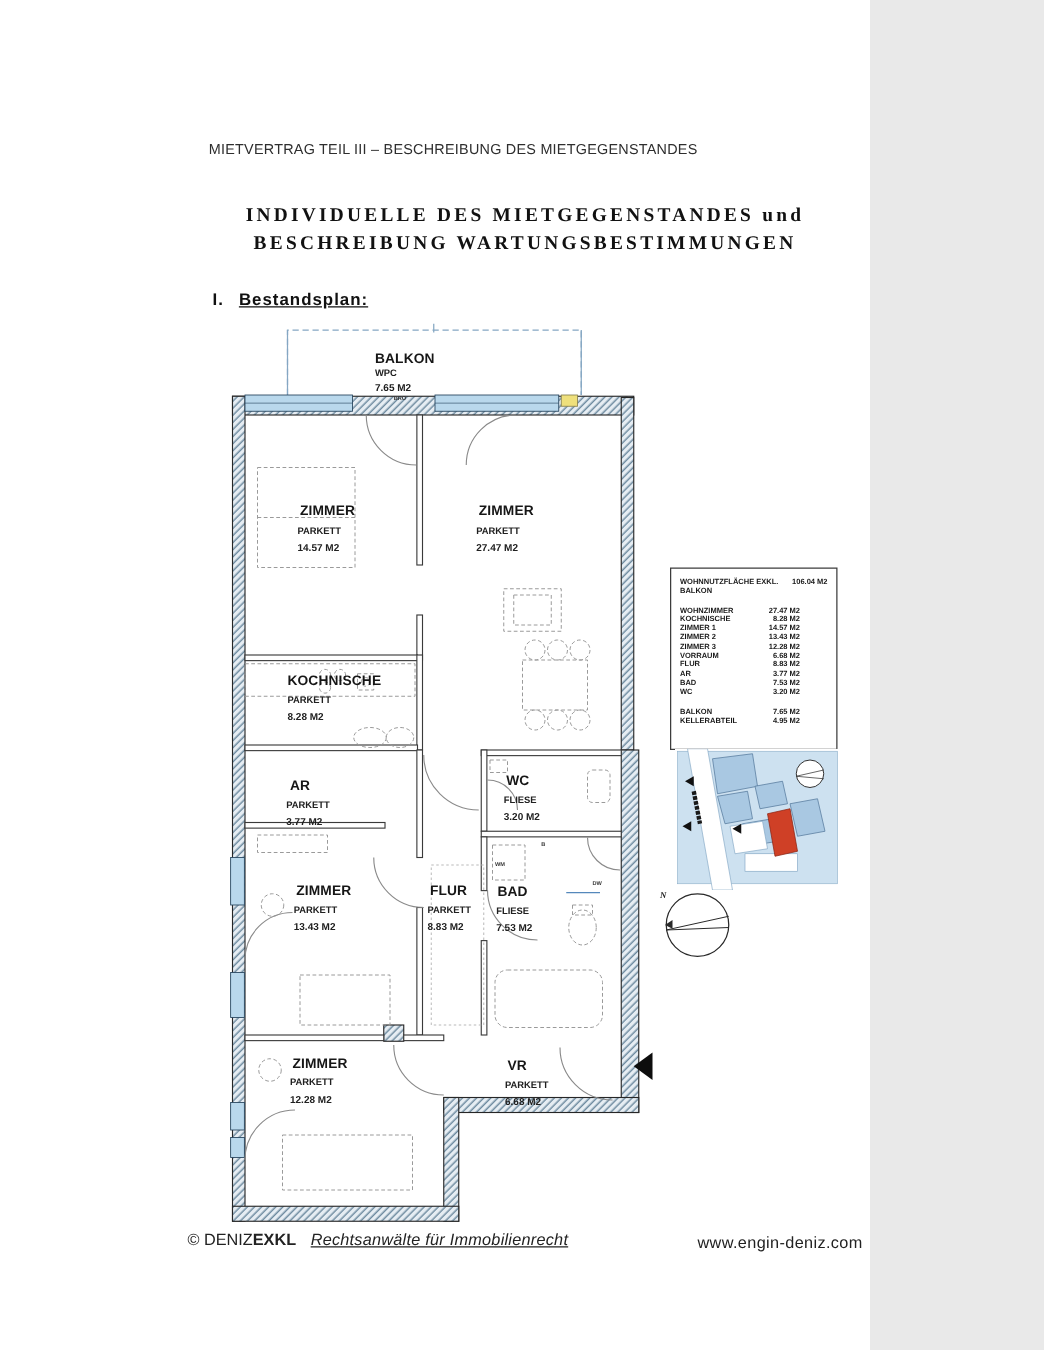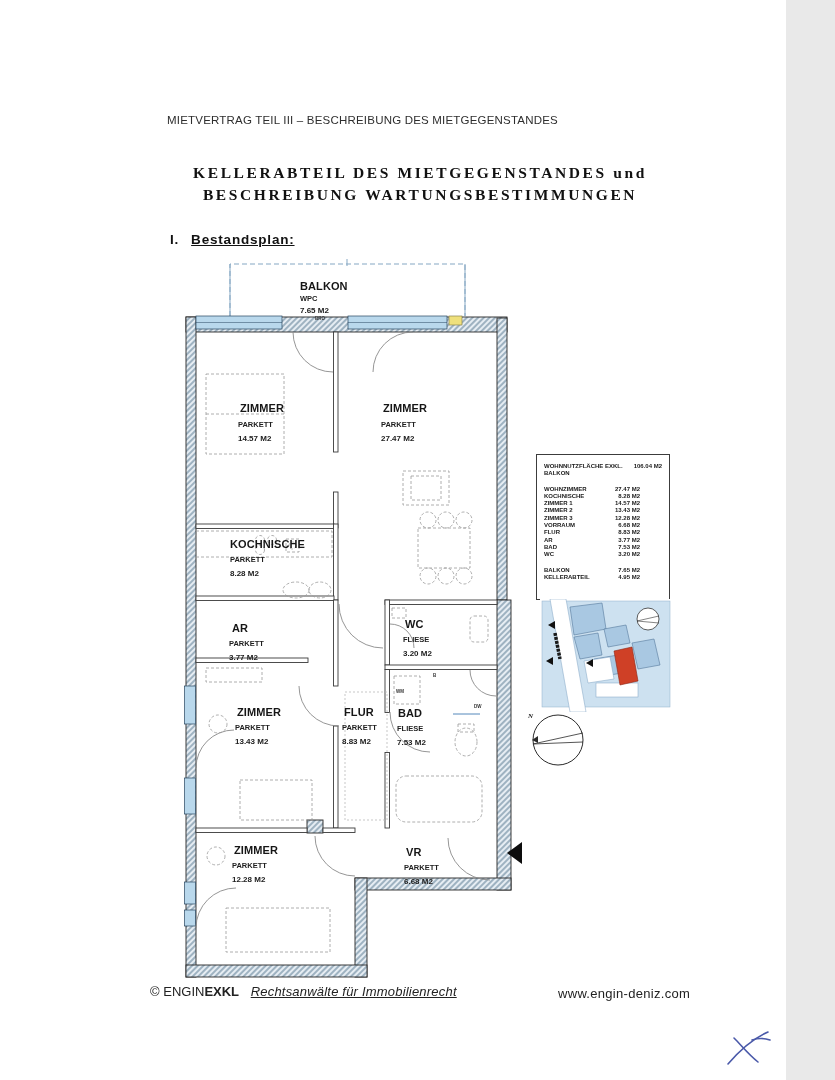--- a/index.html
+++ b/index.html
@@ -1,16 +1,16 @@
 <!DOCTYPE html>
 <html><head>
 <meta charset="utf-8">
 <style>
   html,body{margin:0;padding:0;background:#e9e9e9;}
-  #page{position:relative;width:786px;height:1080px;background:#ffffff;overflow:hidden;
+  #page{position:relative;width:696px;height:1080px;background:#ffffff;overflow:hidden;
         font-family:"Liberation Sans",sans-serif;color:#1c1c1c;}
   .abs{position:absolute;}
 
   
   #doc-header{left:167px;top:114px;font-size:11.5px;letter-spacing:.2px;color:#2e2e2e;}
   #doc-title{left:140px;top:162px;width:560px;text-align:center;
              font-family:"Liberation Serif",serif;font-weight:bold;font-size:15.5px;
              letter-spacing:2.6px;line-height:22px;color:#111;}
   #section-head{left:170px;top:232px;font-family:Liberation Sans, sans-serif;font-weight:bold;
                 font-size:13.5px;letter-spacing:.8px;color:#111;}
@@ -43,21 +43,21 @@
   .nlabel{font:italic bold 7px "Liberation Serif",serif;fill:#222;}
 </style>
 </head>
 <body>
 
 <div id="page">
 
   <div class="abs" id="doc-header">MIETVERTRAG TEIL III – BESCHREIBUNG DES MIETGEGENSTANDES</div>
 
   <div class="abs" id="doc-title">
-    <div>KELLERABTEIL DES MIETGEGENSTANDES und</div>
+    <div>INDIVIDUELLE DES MIETGEGENSTANDES und</div>
     <div>BESCHREIBUNG WARTUNGSBESTIMMUNGEN</div>
   </div>
 
   <div class="abs" id="section-head">
     <span class="num">I.</span><span class="name">Bestandsplan:</span>
   </div>
 
   <svg class="abs" style="left:148px;top:256px;" width="380" height="722" viewBox="0 0 380 722">
     <defs>
       <pattern id="hatch" patternUnits="userSpaceOnUse" width="4" height="4" patternTransform="rotate(45)">
@@ -305,21 +305,21 @@
   <svg class="abs" style="left:524px;top:706px;" width="68" height="66" viewBox="0 0 68 66">
     <circle cx="34" cy="34" r="25" fill="none" stroke="#2a2a2a" stroke-width="1"></circle>
     <line x1="9" y1="38" x2="59" y2="27" stroke="#2a2a2a" stroke-width="0.8"></line>
     <line x1="9" y1="38" x2="59" y2="36" stroke="#2a2a2a" stroke-width="0.8"></line>
     <polygon points="8,34 14,30 14,37" fill="#2a2a2a"></polygon>
     <text class="nlabel" x="4" y="12">N</text>
   </svg>
 
   <div class="abs" id="footer-brand">
     <span>©</span>
-    <span>ENGIN</span><span class="bold">EXKL</span>
+    <span>DENIZ</span><span class="bold">EXKL</span>
     <span class="tag">Rechtsanwälte für Immobilienrecht</span>
   </div>
   <div class="abs" id="footer-site">www.engin-deniz.com</div>
 
   <svg class="abs" style="left:718px;top:1026px;" width="60" height="44" viewBox="0 0 60 44">
     <g fill="none" stroke="#2b3d9b" stroke-width="1.6" stroke-linecap="round" opacity="0.85">
       <path d="M 10 38 C 22 24 36 12 50 6"></path>
       <path d="M 16 12 C 24 20 30 28 40 36"></path>
       <path d="M 34 14 C 40 12 46 12 52 14"></path>
     </g>

